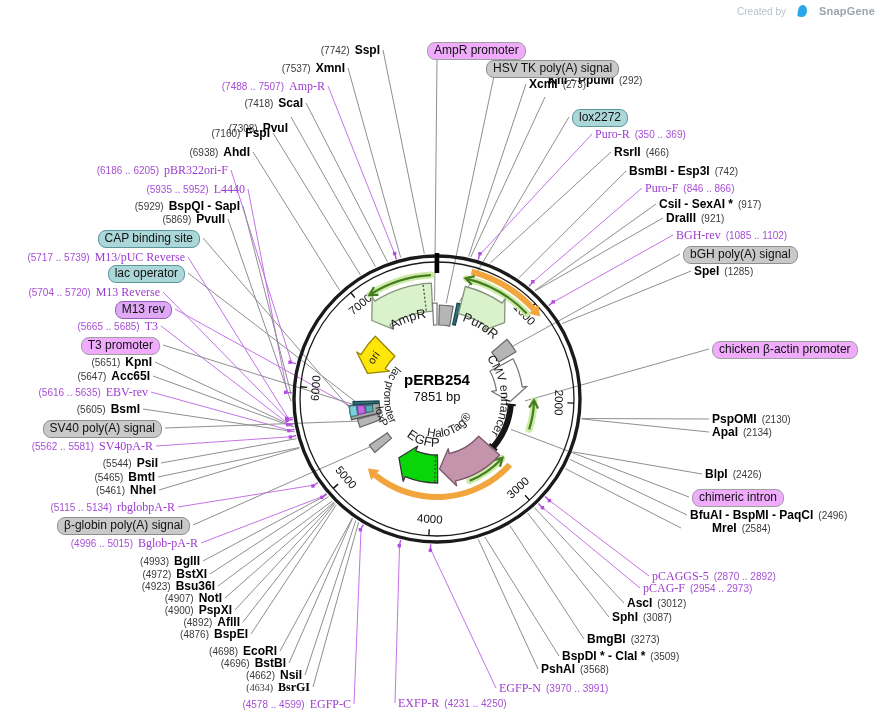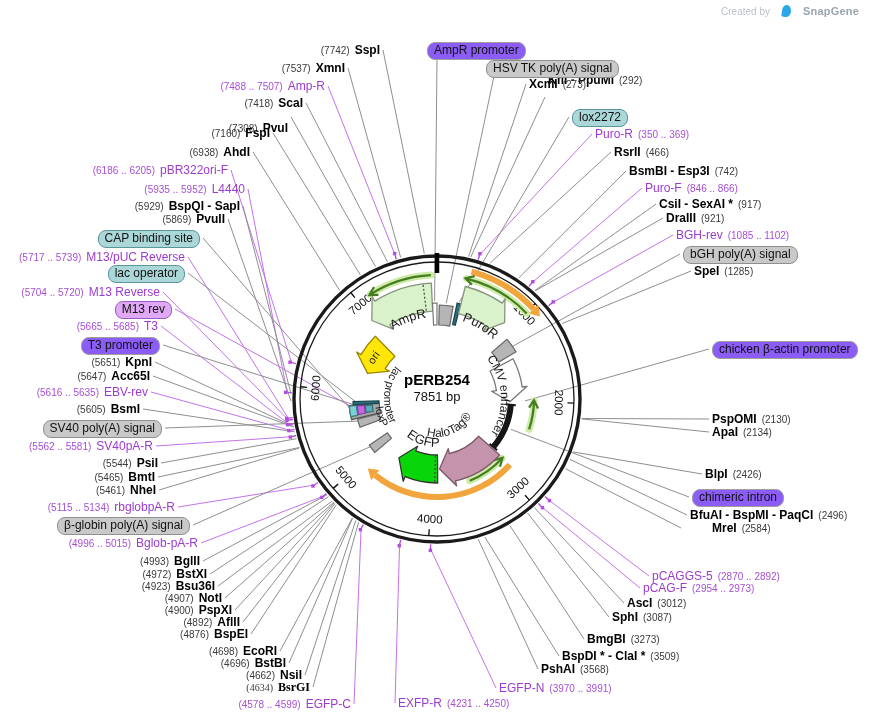--- a/index.html
+++ b/index.html
@@ -3,34 +3,34 @@
 <meta charset="utf-8">
 <style>
   html,body{margin:0;padding:0;background:#fff;}
   .stage{position:relative;width:883px;height:722px;background:#ffffff;overflow:hidden;
          font-family:"Liberation Sans",sans-serif;}
   svg{position:absolute;left:0;top:0;}
   .labels{position:absolute;left:0;top:0;width:883px;height:722px;pointer-events:none;}
   .lab{position:absolute;white-space:nowrap;font-size:12px;line-height:13px;pointer-events:auto;}
   .lab .pp{font-size:10px;color:#3a3a3a;}
   .lab .en{font-weight:bold;color:#000;}
-  .lab .pr{color:#9d3bce;}
+  .lab .pr{color:#9d3bce;font-family:Liberation Serif, serif;}
   .lab .pq{font-size:10px;color:#a64fd4;}
   .lab .gap{display:inline-block;width:5px;}
   .fbox{display:inline-block;border:1px solid #999;border-radius:8px;padding:0 6px 1px 6px;
         font-size:12px;color:#111;background:#fff;line-height:15px;}
   .fbox.gray{background:#c9c9c9;border-color:#8f8f8f;}
   .fbox.teal{background:#abd7d8;border-color:#5a969b;}
   .fbox.violet{background:#dfa9f5;border-color:#9e5cc0;}
-  .fbox.white{background:#8b5cf6;border-color:#a0a0a0;}
+  .fbox.white{background:#f0abfc;border-color:#a0a0a0;}
   .center-label{position:absolute;left:437px;top:371px;transform:translateX(-50%);
     text-align:center;pointer-events:none;}
   .center-label .nm{font-size:15px;font-weight:bold;color:#000;}
   .center-label .bp{font-size:13px;color:#111;margin-top:1px;}
-  .credit{position:absolute;top:5px;right:24px;font-size:10px;color:#b9c2cc;
+  .credit{position:absolute;top:5px;right:8px;font-size:10px;color:#b9c2cc;
     display:flex;align-items:flex-end;gap:12px;}
   .credit .brand{font-size:11px;font-weight:bold;color:#9aa5b0;letter-spacing:.2px;}
   .sg-icon{display:inline-block;width:9px;height:12px;background:#2aa7e8;
     border-radius:50% 50% 50% 12%;transform:rotate(8deg);}
 </style>
 </head>
 <body>
 
 <div class="stage">
   <svg id="map" width="883" height="722" viewBox="0 0 883 722">

